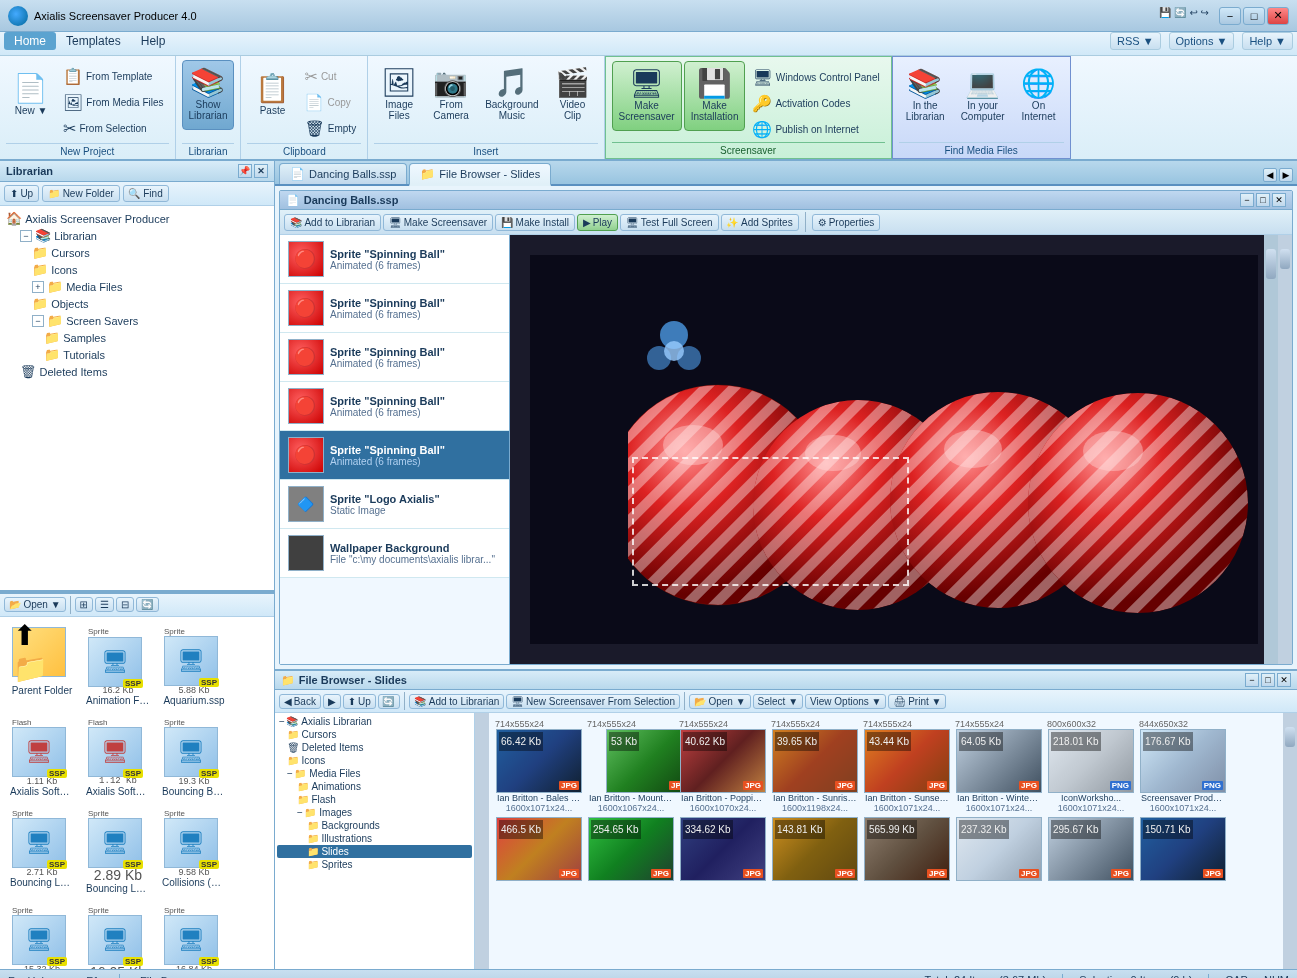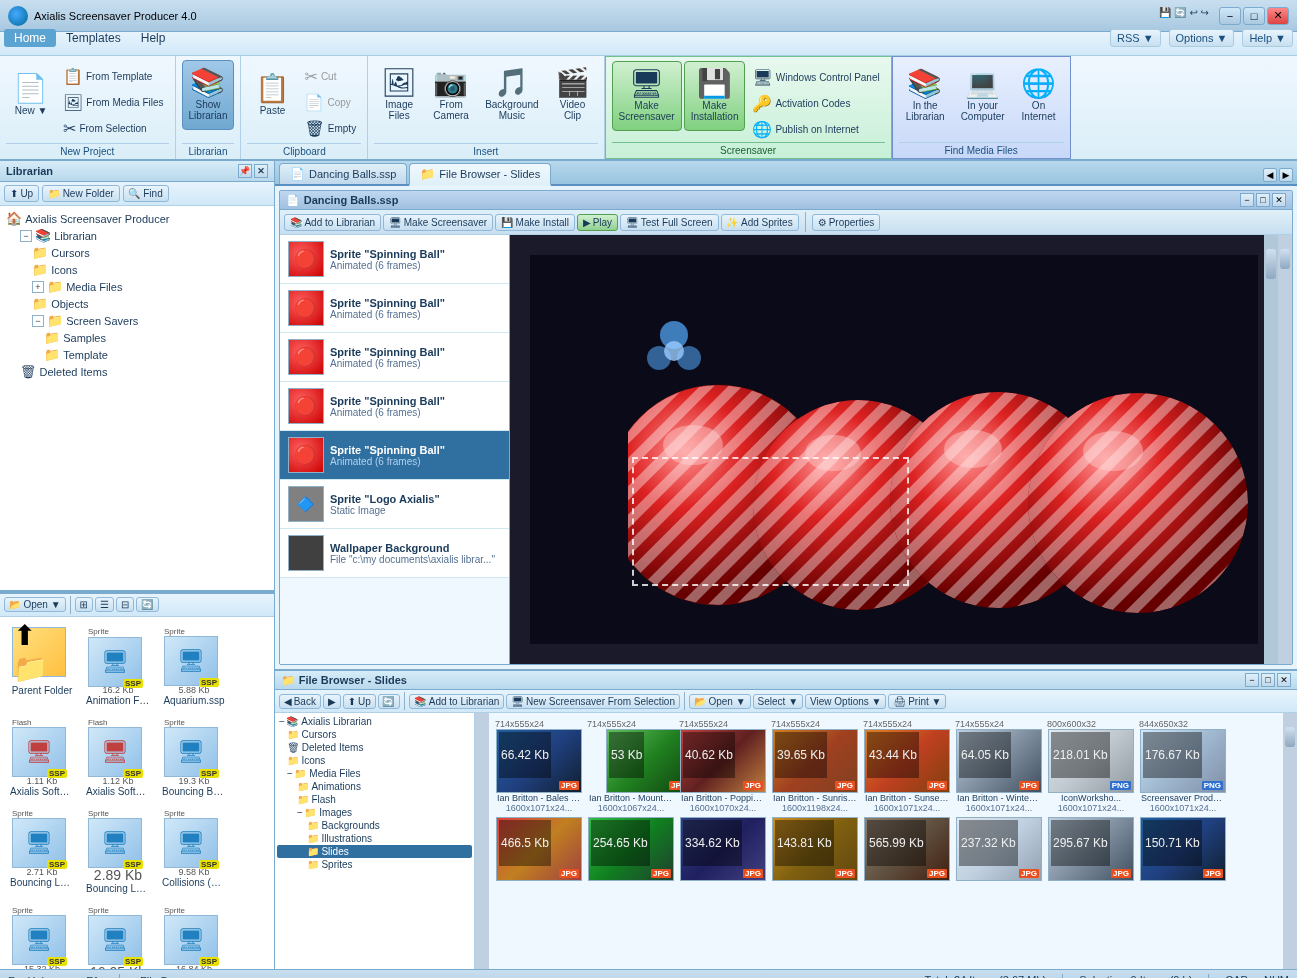--- a/index.html
+++ b/index.html
@@ -19,22 +19,22 @@
     .title-bar-icon { width: 20px; height: 20px; background: radial-gradient(circle at 40% 40%, #4af, #069); border-radius: 50%; }
     .title-bar-controls { display: flex; gap: 2px; }
     .tb-btn { width: 22px; height: 18px; border: 1px solid #7aabcf; background: linear-gradient(to bottom, #d0e8f8, #aac8e0); cursor: pointer; font-size: 11px; display: flex; align-items: center; justify-content: center; border-radius: 3px; }
     .tb-btn.close { background: linear-gradient(to bottom, #f88, #d44); }
 
     
     .menu-bar {
       background: linear-gradient(to bottom, #e8f4fc, #d0e8f8);
       height: 24px;
       display: flex;
-      align-items: flex-end;
-      padding: 8px 4px;
+      align-items: flex-start;
+      padding: 0 4px;
       border-bottom: 1px solid #aacce0;
     }
     .menu-item { padding: 2px 10px; cursor: pointer; border-radius: 3px; font-size: 12px; color: #1a3a5a; }
     .menu-item:hover, .menu-item.active { background: #5ba3d0; color: white; }
     .menu-right { margin-left: auto; display: flex; gap: 8px; align-items: center; font-size: 11px; color: #1a5080; }
     .menu-right-item { display: flex; align-items: center; gap: 2px; cursor: pointer; padding: 2px 6px; border: 1px solid #aacce0; border-radius: 3px; background: linear-gradient(to bottom, #e8f4fc, #c8dff0); }
 
     
     .ribbon {
       background: linear-gradient(to bottom, #f0f8ff, #daeef8);
@@ -486,21 +486,21 @@
       text-align: center;
       width: 100%;
       overflow: hidden;
       text-overflow: ellipsis;
       white-space: nowrap;
       padding: 0 2px;
     }
     .thumb-res { font-size: 9px; color: #557090; }
     .badge-jpg { position: absolute; bottom: 2px; right: 2px; background: #e85020; color: white; font-size: 8px; font-weight: bold; padding: 0 2px; border-radius: 1px; }
     .badge-png { position: absolute; bottom: 2px; right: 2px; background: #3070d0; color: white; font-size: 8px; font-weight: bold; padding: 0 2px; border-radius: 1px; }
-    .size-label { position: absolute; top: 2px; left: 2px; font-size: 12px; color: #eee; background: rgba(0,0,0,0.4); padding: 16px 2px; }
+    .size-label { position: absolute; top: 2px; left: 2px; font-size: 10px; color: #eee; background: rgba(0,0,0,0.4); padding: 4px 2px; }
 
     
     .status-bar {
       height: 22px;
       background: linear-gradient(to bottom, #c8dff0, #b0ccdf);
       border-top: 1px solid #7aabcf;
       display: flex;
       align-items: center;
       padding: 0 8px;
       gap: 20px;
@@ -765,21 +765,21 @@
         <span class="tree-expand">−</span>
         <span class="tree-icon">📁</span>
         <span>Screen Savers</span>
       </div>
       <div class="tree-item indent3">
         <span class="tree-icon">📁</span>
         <span>Samples</span>
       </div>
       <div class="tree-item indent3">
         <span class="tree-icon">📁</span>
-        <span>Template</span>
+        <span>Tutorials</span>
       </div>
       <div class="tree-item indent1">
         <span class="tree-icon">🗑</span>
         <span>Deleted Items</span>
       </div>
     </div>
 
     <div class="left-lower-section">
       <div class="file-browser-toolbar">
         <div class="fb-btn">
@@ -841,21 +841,21 @@
         </div>
 
         <div class="file-item">
           <div class="file-thumb">
             <div style="font-size:8px;color:#555;">Flash</div>
             <div class="file-thumb-img" style="background:linear-gradient(135deg,#d0e8f8,#90c0e8);">
               <span style="font-size:22px;color:#c04040;">🖥</span>
               <div class="file-badge">SSP</div>
             </div>
           </div>
-          <div style="font-size:9px;color:#555;">1.12 Kb</div>
+          <div style="font-size:9px;color:#555;font-family:Liberation Mono, monospace;">1.12 Kb</div>
           <div class="file-name">Axialis Software ...</div>
         </div>
 
         <div class="file-item">
           <div class="file-thumb">
             <div style="font-size:8px;color:#555;">Sprite</div>
             <div class="file-thumb-img" style="background:linear-gradient(135deg,#d0e8f8,#90c0e8);">
               <span style="font-size:22px;color:#2080c0;">🖥</span>
               <div class="file-badge">SSP</div>
             </div>

